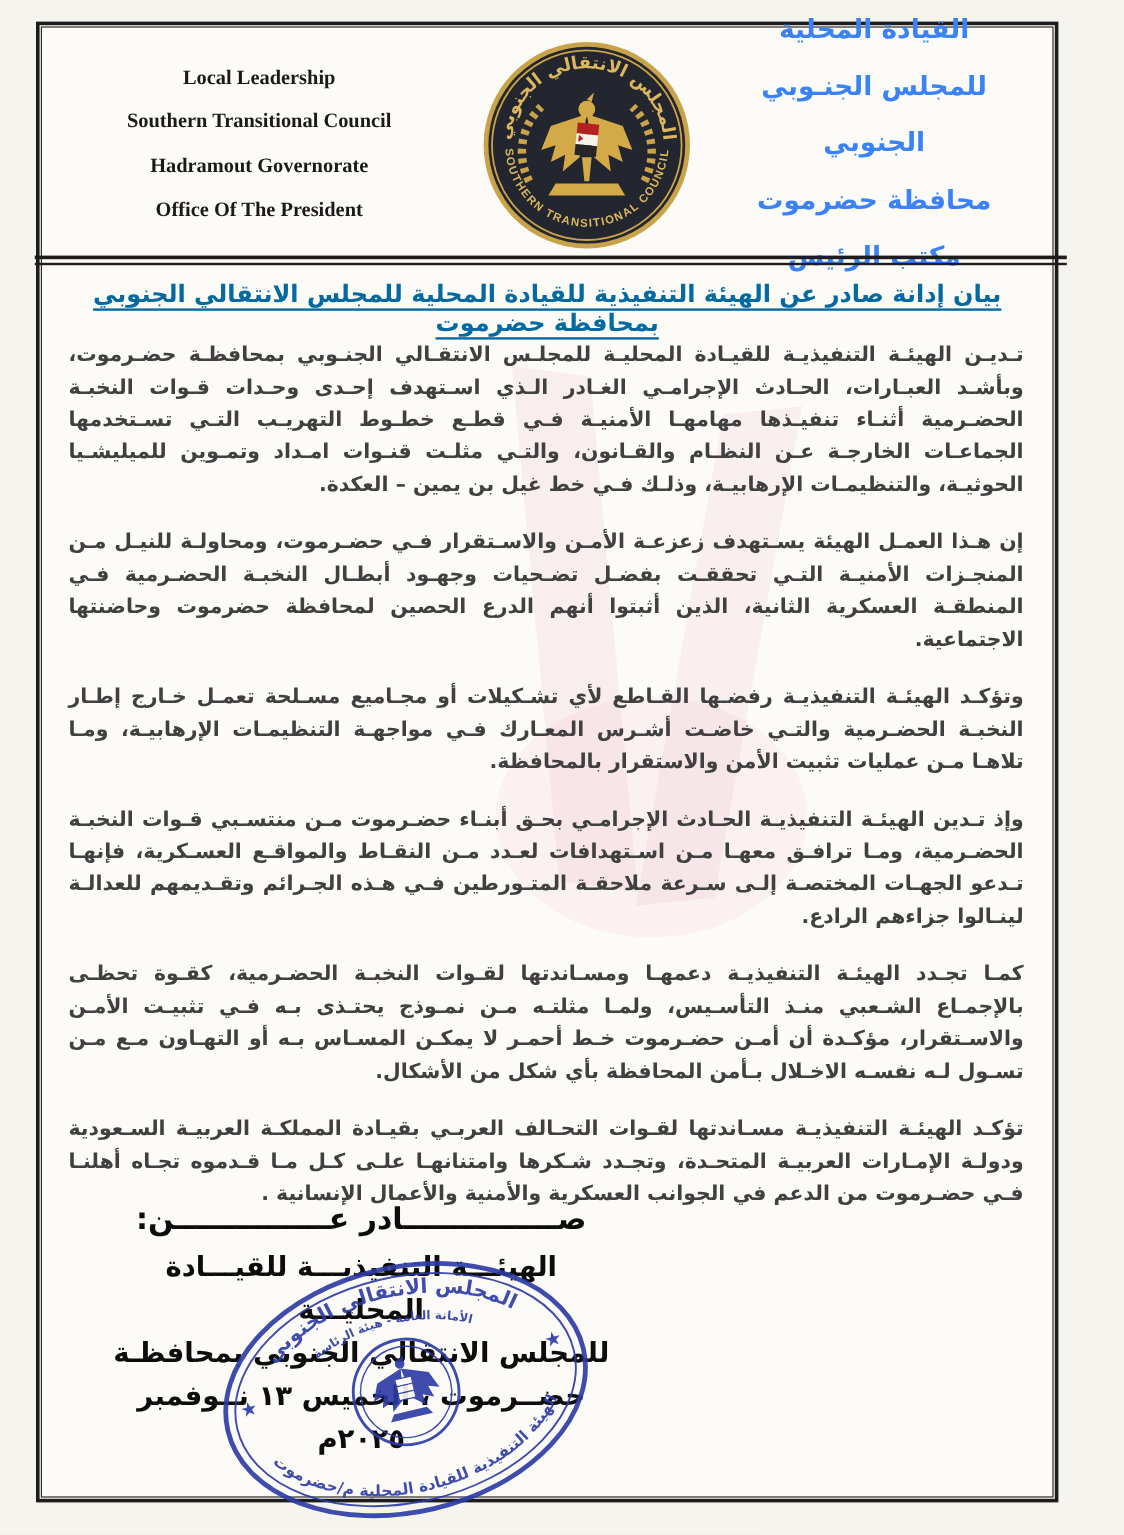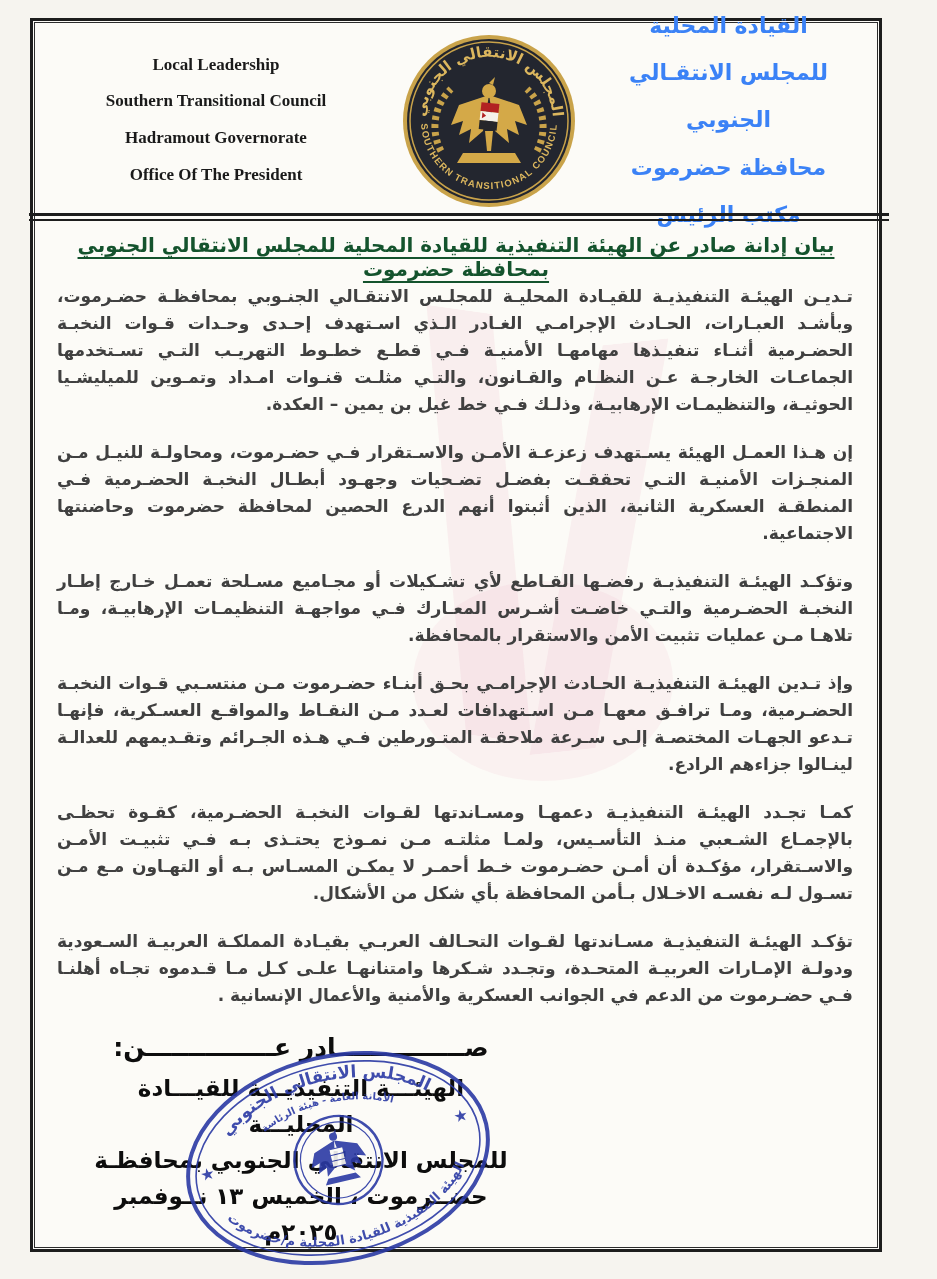--- a/index.html
+++ b/index.html
@@ -39,32 +39,32 @@
   .emblem-wrap{width:176px;height:176px;flex:0 0 auto;margin-top:2px;}
 
   .divider{
     position:absolute;left:-4px;top:192px;width:calc(100% + 14px);
     height:3px;border-top:3px solid #1d1d1d;border-bottom:2px solid #1d1d1d;
   }
 
   .title{
     position:absolute;left:0;top:212px;width:100%;
     text-align:center;direction:rtl;font-weight:bold;font-size:20px;
-    text-decoration:underline;text-underline-offset:5px;color:#14532d;
+    text-decoration:underline;text-underline-offset:5px;color:#0369a1;
   }
 
   .bodytext{
     position:absolute;left:24px;top:262px;width:796px;
     direction:rtl;text-align:justify;
     font-size:17px;font-weight:bold;line-height:27px;color:#404040;
   }
   .bodytext p{margin:0 0 21px 0;}
 
   .signature{
-    position:absolute;left:58px;top:1012px;width:420px;
+    position:absolute;left:58px;top:980px;width:420px;
     direction:rtl;text-align:center;font-weight:bold;color:#0d0d0d;
   }
   .signature .sig-line1{font-size:25px;margin-bottom:8px;letter-spacing:0;}
   .signature .sig-line{font-size:23px;line-height:36px;}
 
   .stamp{
     position:absolute;left:178px;top:1048px;width:320px;height:220px;
     transform:rotate(-13deg);opacity:.9;pointer-events:none;
   }
 </style>
@@ -125,21 +125,21 @@
 
             <path d="M84,98 L92,98 L90,118 L86,118 Z" fill="#d4a948"></path>
 
             <path d="M62,120 h52 l6,10 h-64 Z" fill="#d4a948"></path>
           </g>
         </svg>
       </div>
 
       <div class="head-ar">
         <div>القيادة المحلية</div>
-        <div>للمجلس الانتقـالي الجنوبي</div>
+        <div>للمجلس الجنـوبي الجنوبي</div>
         <div>محافظة حضرموت</div>
         <div>مكتب الرئيس</div>
       </div>
     </div>
 
     <div class="divider"></div>
 
     <div class="title">بيان إدانة صادر عن الهيئة التنفيذية للقيادة المحلية للمجلس الانتقالي الجنوبي بمحافظة حضرموت</div>
 
     <div class="bodytext">

